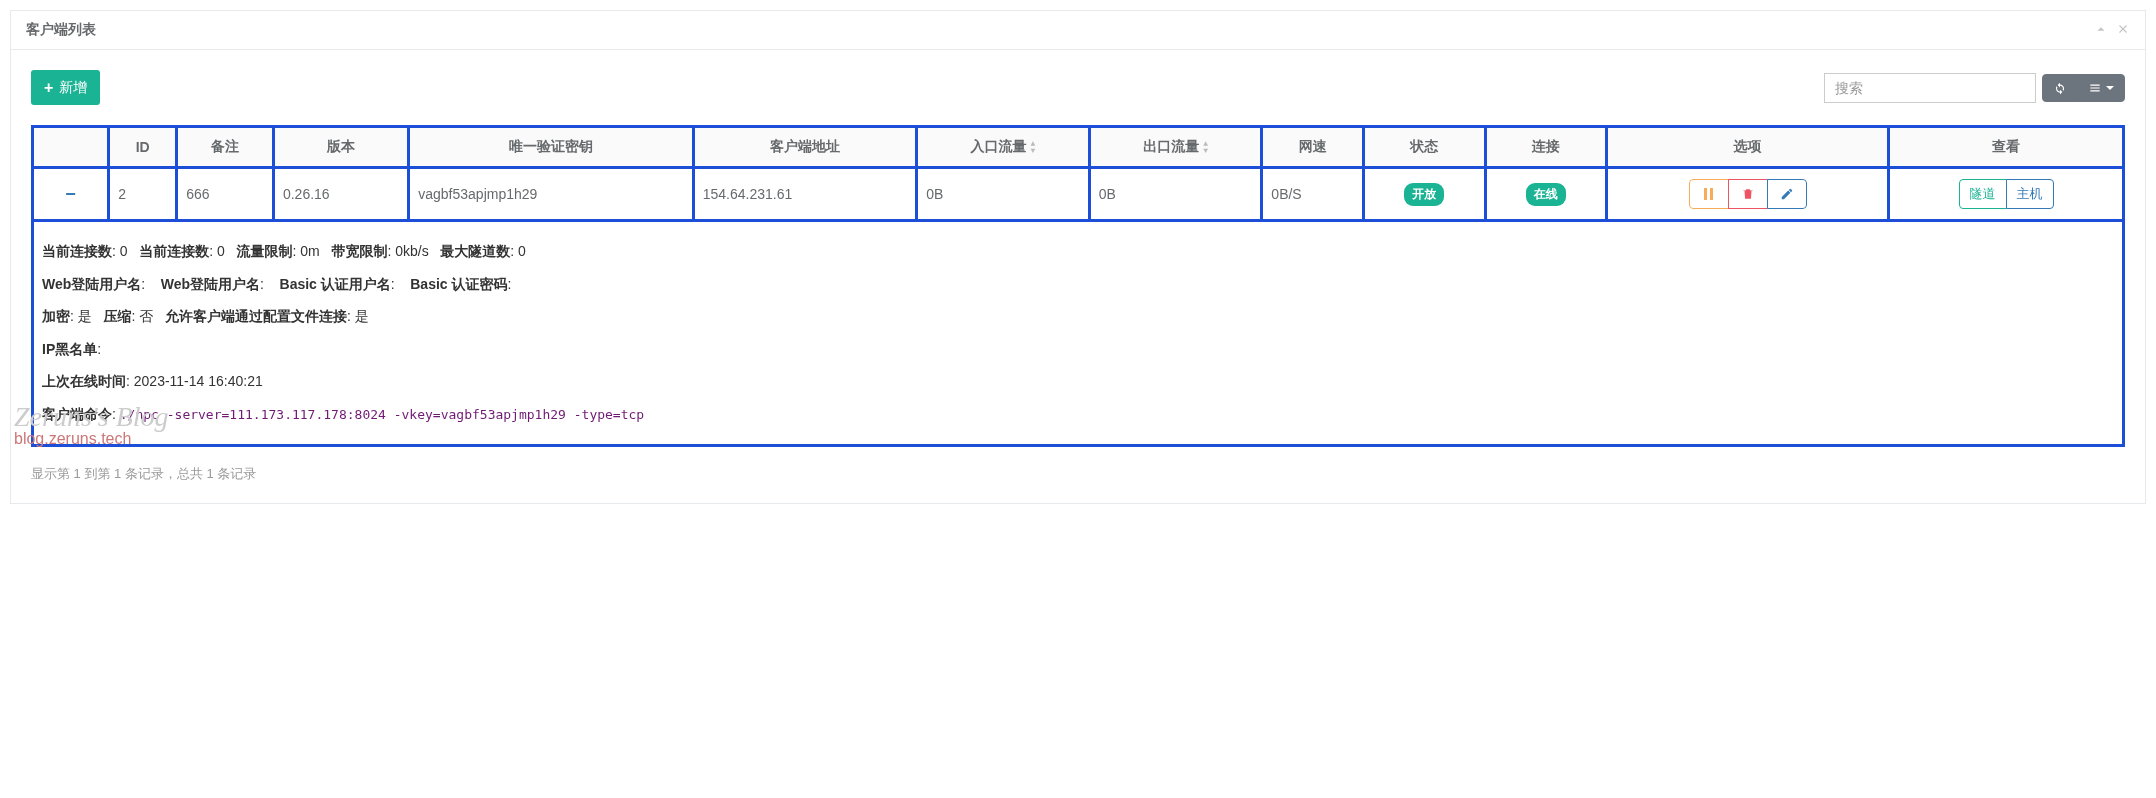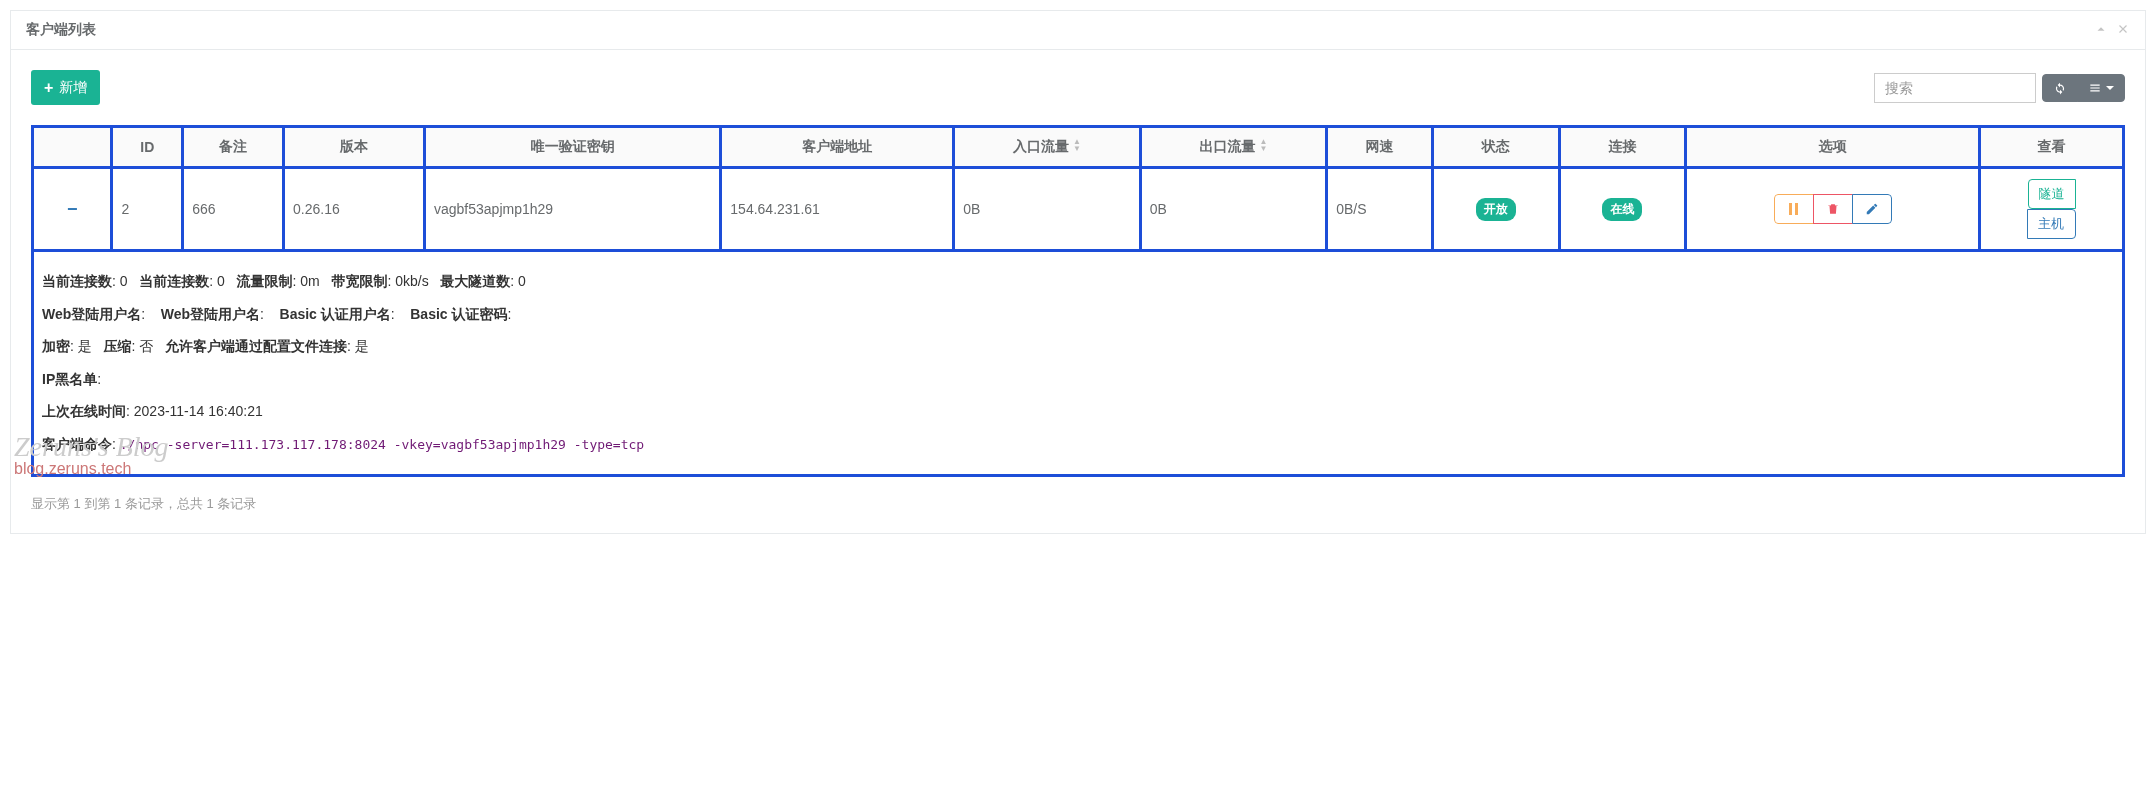--- a/index.html
+++ b/index.html
@@ -56,21 +56,21 @@
   padding:6px 10px;
 }
 .btn-group-right { display:flex; gap:-1px; }
 .btn-group-right .btn { border-radius:0; margin-left:-1px; }
 .btn-group-right .btn:first-child { border-top-left-radius:4px; border-bottom-left-radius:4px; margin-left:0;}
 .btn-group-right .btn:last-child { border-top-right-radius:4px; border-bottom-right-radius:4px;}
 .search-input {
   border:1px solid #ccc;
   padding:6px 10px;
   font-size:14px;
-  width:162px;
+  width:212px;
   margin-right:6px;
   color:#555;
 }
 .search-input::placeholder { color:#999; }
 .right-tools { display:flex; align-items:center; }
 
 table.data {
   width:100%;
   border-collapse:collapse;
   border:1px solid #ddd;
@@ -120,21 +120,21 @@
   align-items:center;
   justify-content:center;
   border:1px solid;
   cursor:pointer;
   background:#fff;
 }
 .opt-pause { border-color:#f8ac59; color:#f8ac59; border-radius:4px 0 0 4px;}
 .opt-delete { border-color:#ed5565; color:#ed5565; margin-left:-1px;}
 .opt-edit { border-color:#337ab7; color:#337ab7; margin-left:-1px; border-radius:0 4px 4px 0;}
 
-.view-group { display:inline-flex;flex-direction:column; }
+.view-group { display:inline-flex; }
 .view-btn {
   padding:5px 10px;
   border:1px solid;
   background:#fff;
   cursor:pointer;
   font-size:13px;
 }
 .view-tunnel { border-color:#1ab394; color:#1ab394; border-radius:4px 0 0 4px; }
 .view-host { border-color:#337ab7; color:#337ab7; margin-left:-1px; border-radius:0 4px 4px 0; }
 
@@ -160,21 +160,21 @@
   font-size:28px;
   font-style:italic;
   font-family:serif;
   line-height:1;
 }
 .watermark .sub { font-size:16px; color:#c77; display:block; font-style:normal; font-family:sans-serif; }
 .sort-arrows {
   display:inline-flex; flex-direction:column; margin-left:4px;
   font-size:8px; line-height:7px; color:#bbb;
 }
-.th-flex { display:flex; justify-content:center; }
+.th-flex { display:flex; align-items:center; justify-content:center;font-family:Liberation Mono, monospace; }
 
 
 .caret-down {
   display:inline-block;
   width:0;height:0;
   margin-left:4px;
   vertical-align:middle;
   border-top:4px solid #fff;
   border-left:4px solid transparent;
   border-right:4px solid transparent;

